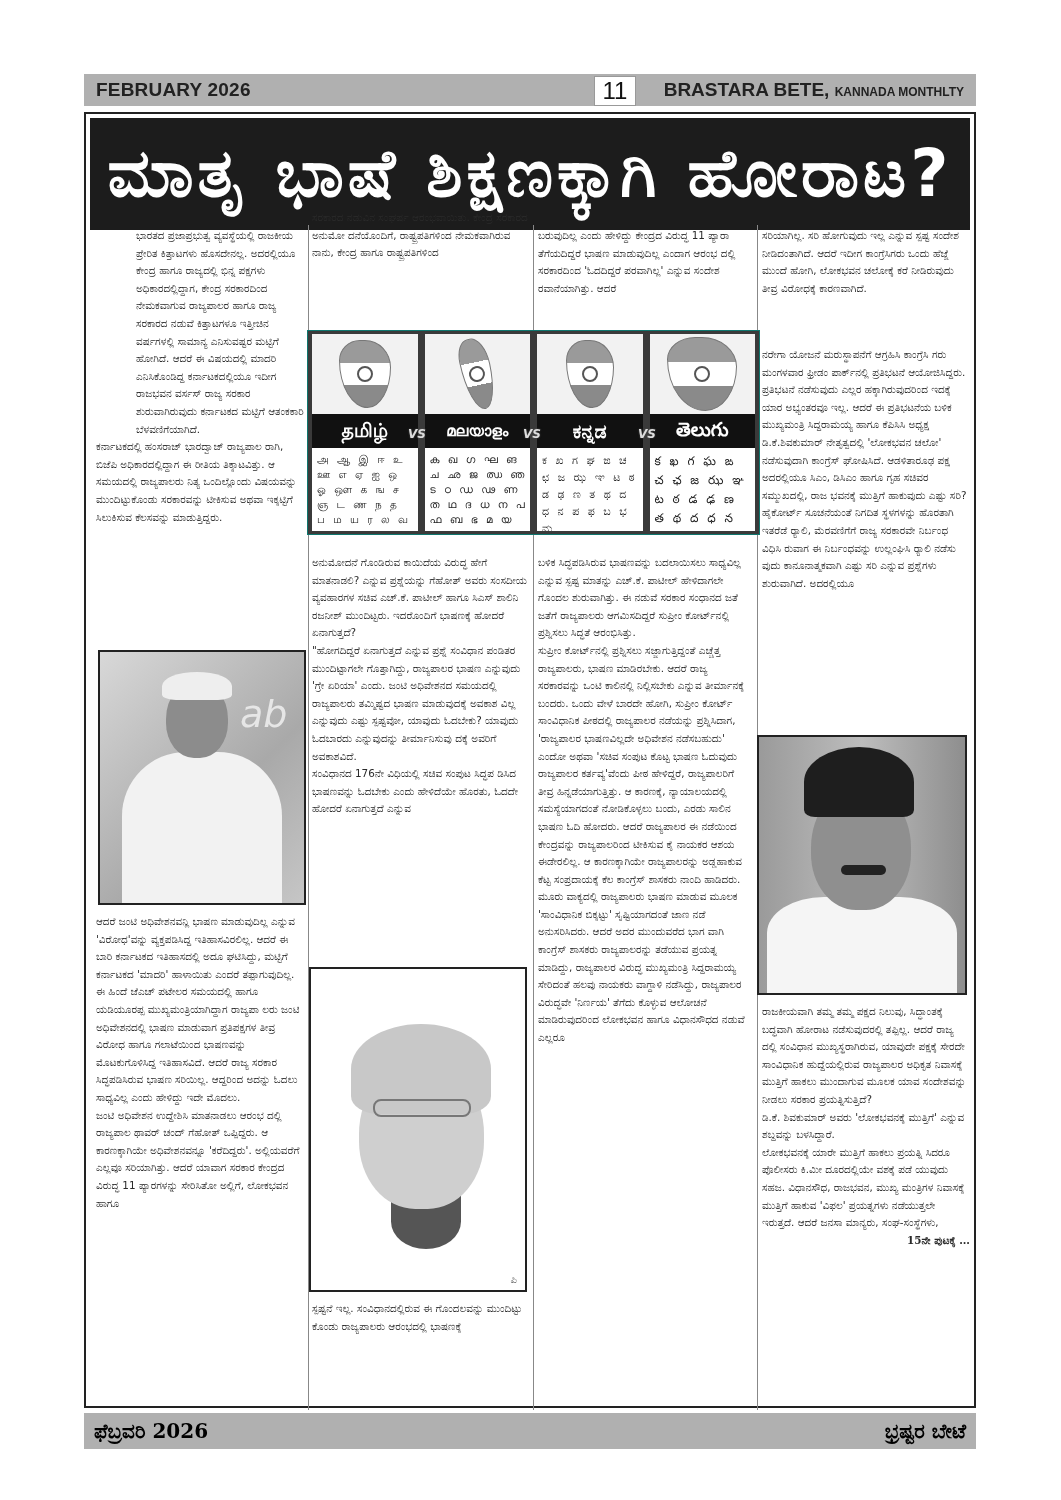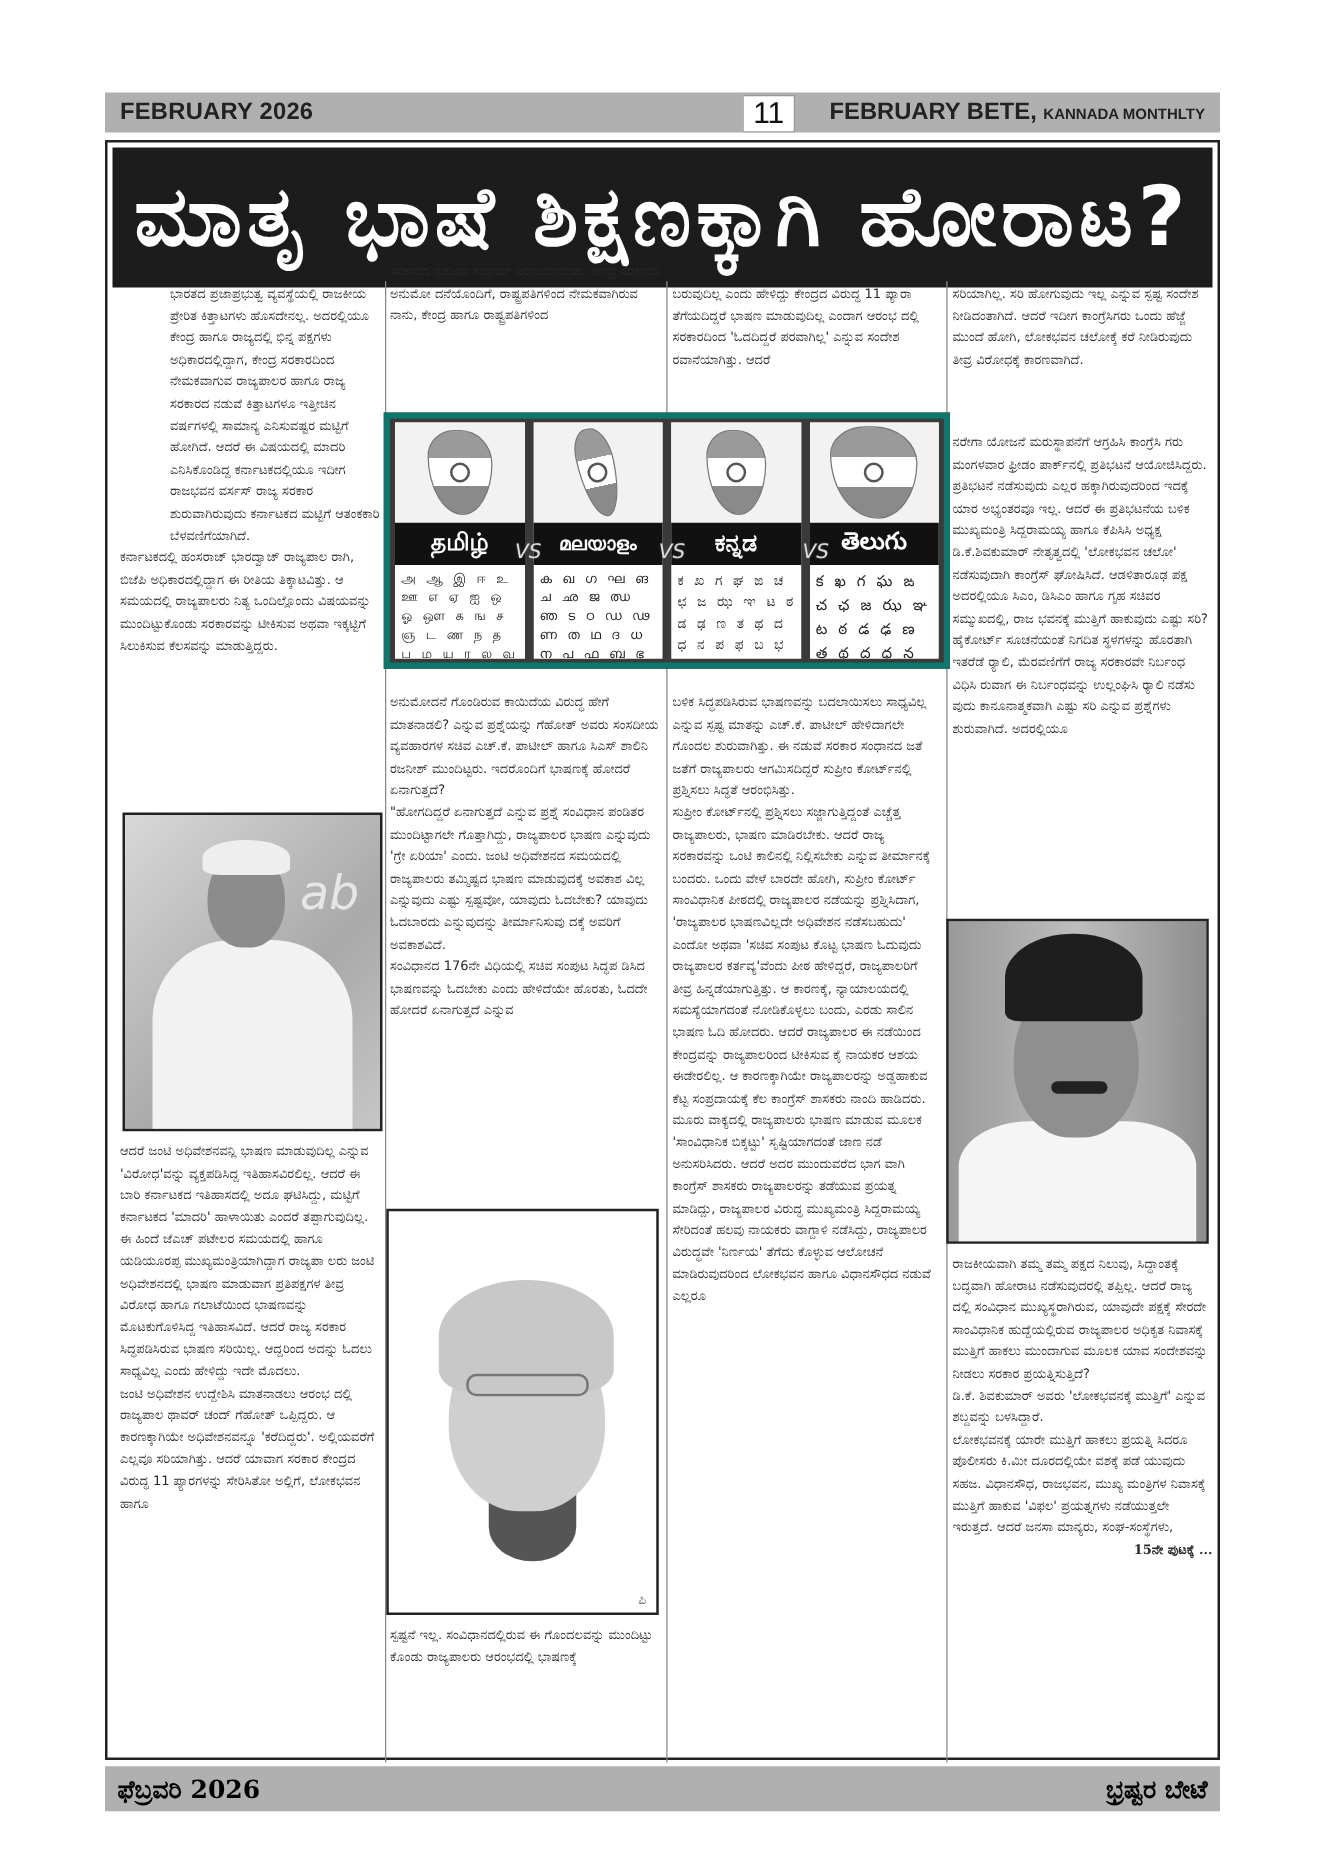--- a/index.html
+++ b/index.html
@@ -37,33 +37,33 @@
   .c1a { left: 96px; top: 227px; width: 210px; }
   .c2a { left: 312px; top: 209px; width: 218px; }
   .c3a { left: 538px; top: 227px; width: 214px; }
   .c4a { left: 762px; top: 227px; width: 208px; }
 
   .vrule { position: absolute; width: 1px; background: #888; }
 
   
   .lang-graphic {
     position: absolute; left: 307px; top: 330px; width: 453px; height: 205px;
-    background: #3a3a3a; border: 5px solid #0f766e; display: flex; gap: 7px; padding: 3px 4px;
+    background: #3a3a3a; border: 1px solid #0f766e; display: flex; gap: 7px; padding: 3px 4px;
   }
   .lang-panel { flex: 1; display: flex; flex-direction: column; background: #fff; position: relative; }
   .lang-map { height: 80px; background: #f2f2f2; display: flex; align-items: center; justify-content: center; position: relative; }
   .map-shape {
     width: 52px; height: 68px; border-radius: 40% 50% 45% 55% / 30% 40% 60% 70%;
     background: linear-gradient(#9a9a9a 0 33%, #ffffff 33% 66%, #8a8a8a 66% 100%);
     border: 1px solid #777; position: relative;
   }
   .chakra { position: absolute; left: 50%; top: 50%; width: 16px; height: 16px; margin: -8px 0 0 -8px; border: 2px solid #555; border-radius: 50%; }
   .lang-name { height: 34px; background: #111; color: #fff; font-size: 19px; font-weight: bold; display: flex; align-items: center; justify-content: center; }
   .lang-letters { flex: 1; font-size: 10.5px; line-height: 15px; padding: 4px 5px; color: #222; word-spacing: 5px; overflow: hidden; }
-  .vs { position: absolute; top: 96px; font-size: 16px; font-style: italic; font-weight: normal; color: #ddd; text-shadow: 0 0 2px #555; z-index: 2; }
+  .vs { position: absolute; top: 96px; font-size: 12px; font-style: italic; font-weight: bold; color: #ddd; text-shadow: 0 0 2px #555; z-index: 2; }
 
   .photo {
     position: absolute; border: 2px solid #222; overflow: hidden;
   }
   .photo1 { left: 98px; top: 650px; width: 208px; height: 255px; background: linear-gradient(135deg,#d8d8d8,#a9a9a9 60%,#c6c6c6); }
   .photo2 { left: 309px; top: 967px; width: 218px; height: 325px; background: #fff; }
   .photo3 { left: 757px; top: 735px; width: 210px; height: 260px; background: linear-gradient(90deg,#9a9a9a,#bdbdbd 50%,#8e8e8e); }
 
   .face { position: absolute; border-radius: 50% 50% 45% 45%; }
   .p1-face { left: 66px; top: 28px; width: 62px; height: 78px; background: #8c8c8c; }
@@ -97,21 +97,21 @@
   }
   .footer-left, .footer-right { font-family: "DejaVu Serif", serif; font-weight: bold; font-size: 20px; color: #000000; }
 </style>
 </head>
 <body>
 
 <div class="header-bar">
   <span class="header-left">FEBRUARY 2026</span>
   <span class="header-page">11</span>
   <span class="header-right">
-    <span>FEBRUARY BETE,</span>
+    <span>BRASTARA BETE,</span>
     <small>KANNADA MONTHLTY</small>
   </span>
 </div>
 
 <div class="frame"></div>
 
 <div class="headline">ಮಾತೃ ಭಾಷೆ ಶಿಕ್ಷಣಕ್ಕಾಗಿ ಹೋರಾಟ?</div>
 
 <div class="vrule" style="left:308px; top:225px; height:1185px;"></div>
 <div class="vrule" style="left:533px; top:225px; height:1185px;"></div>

